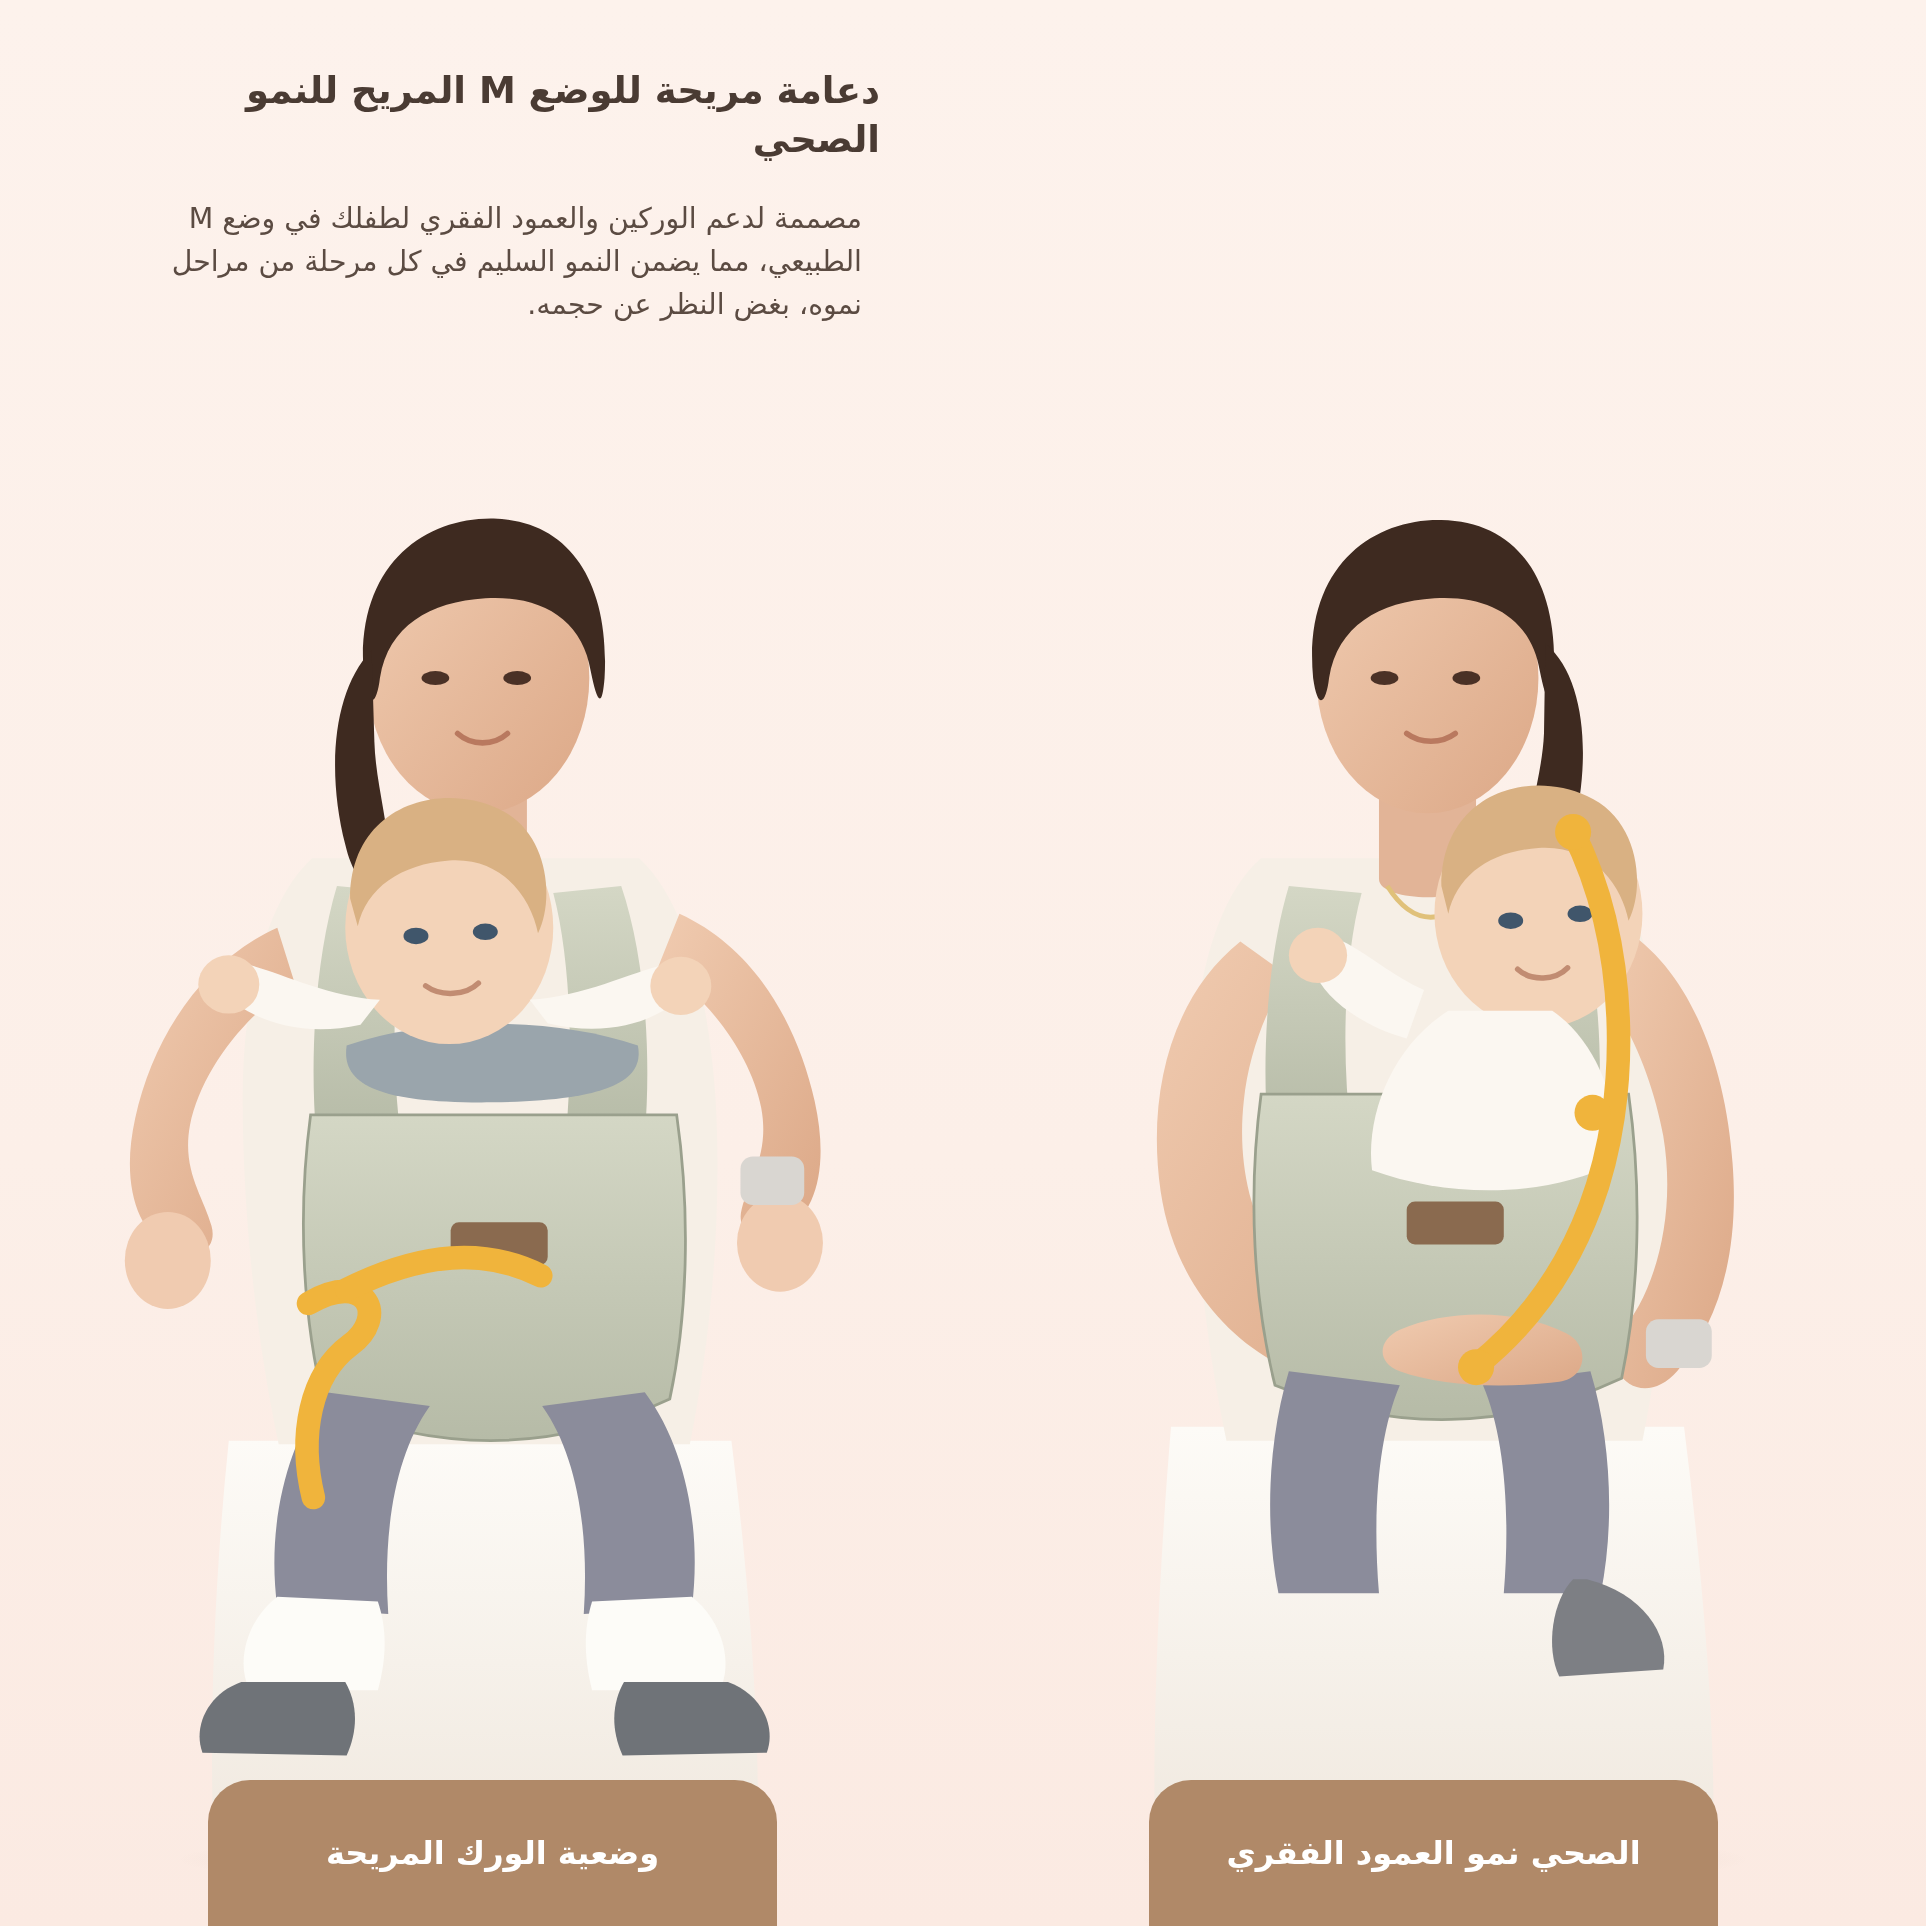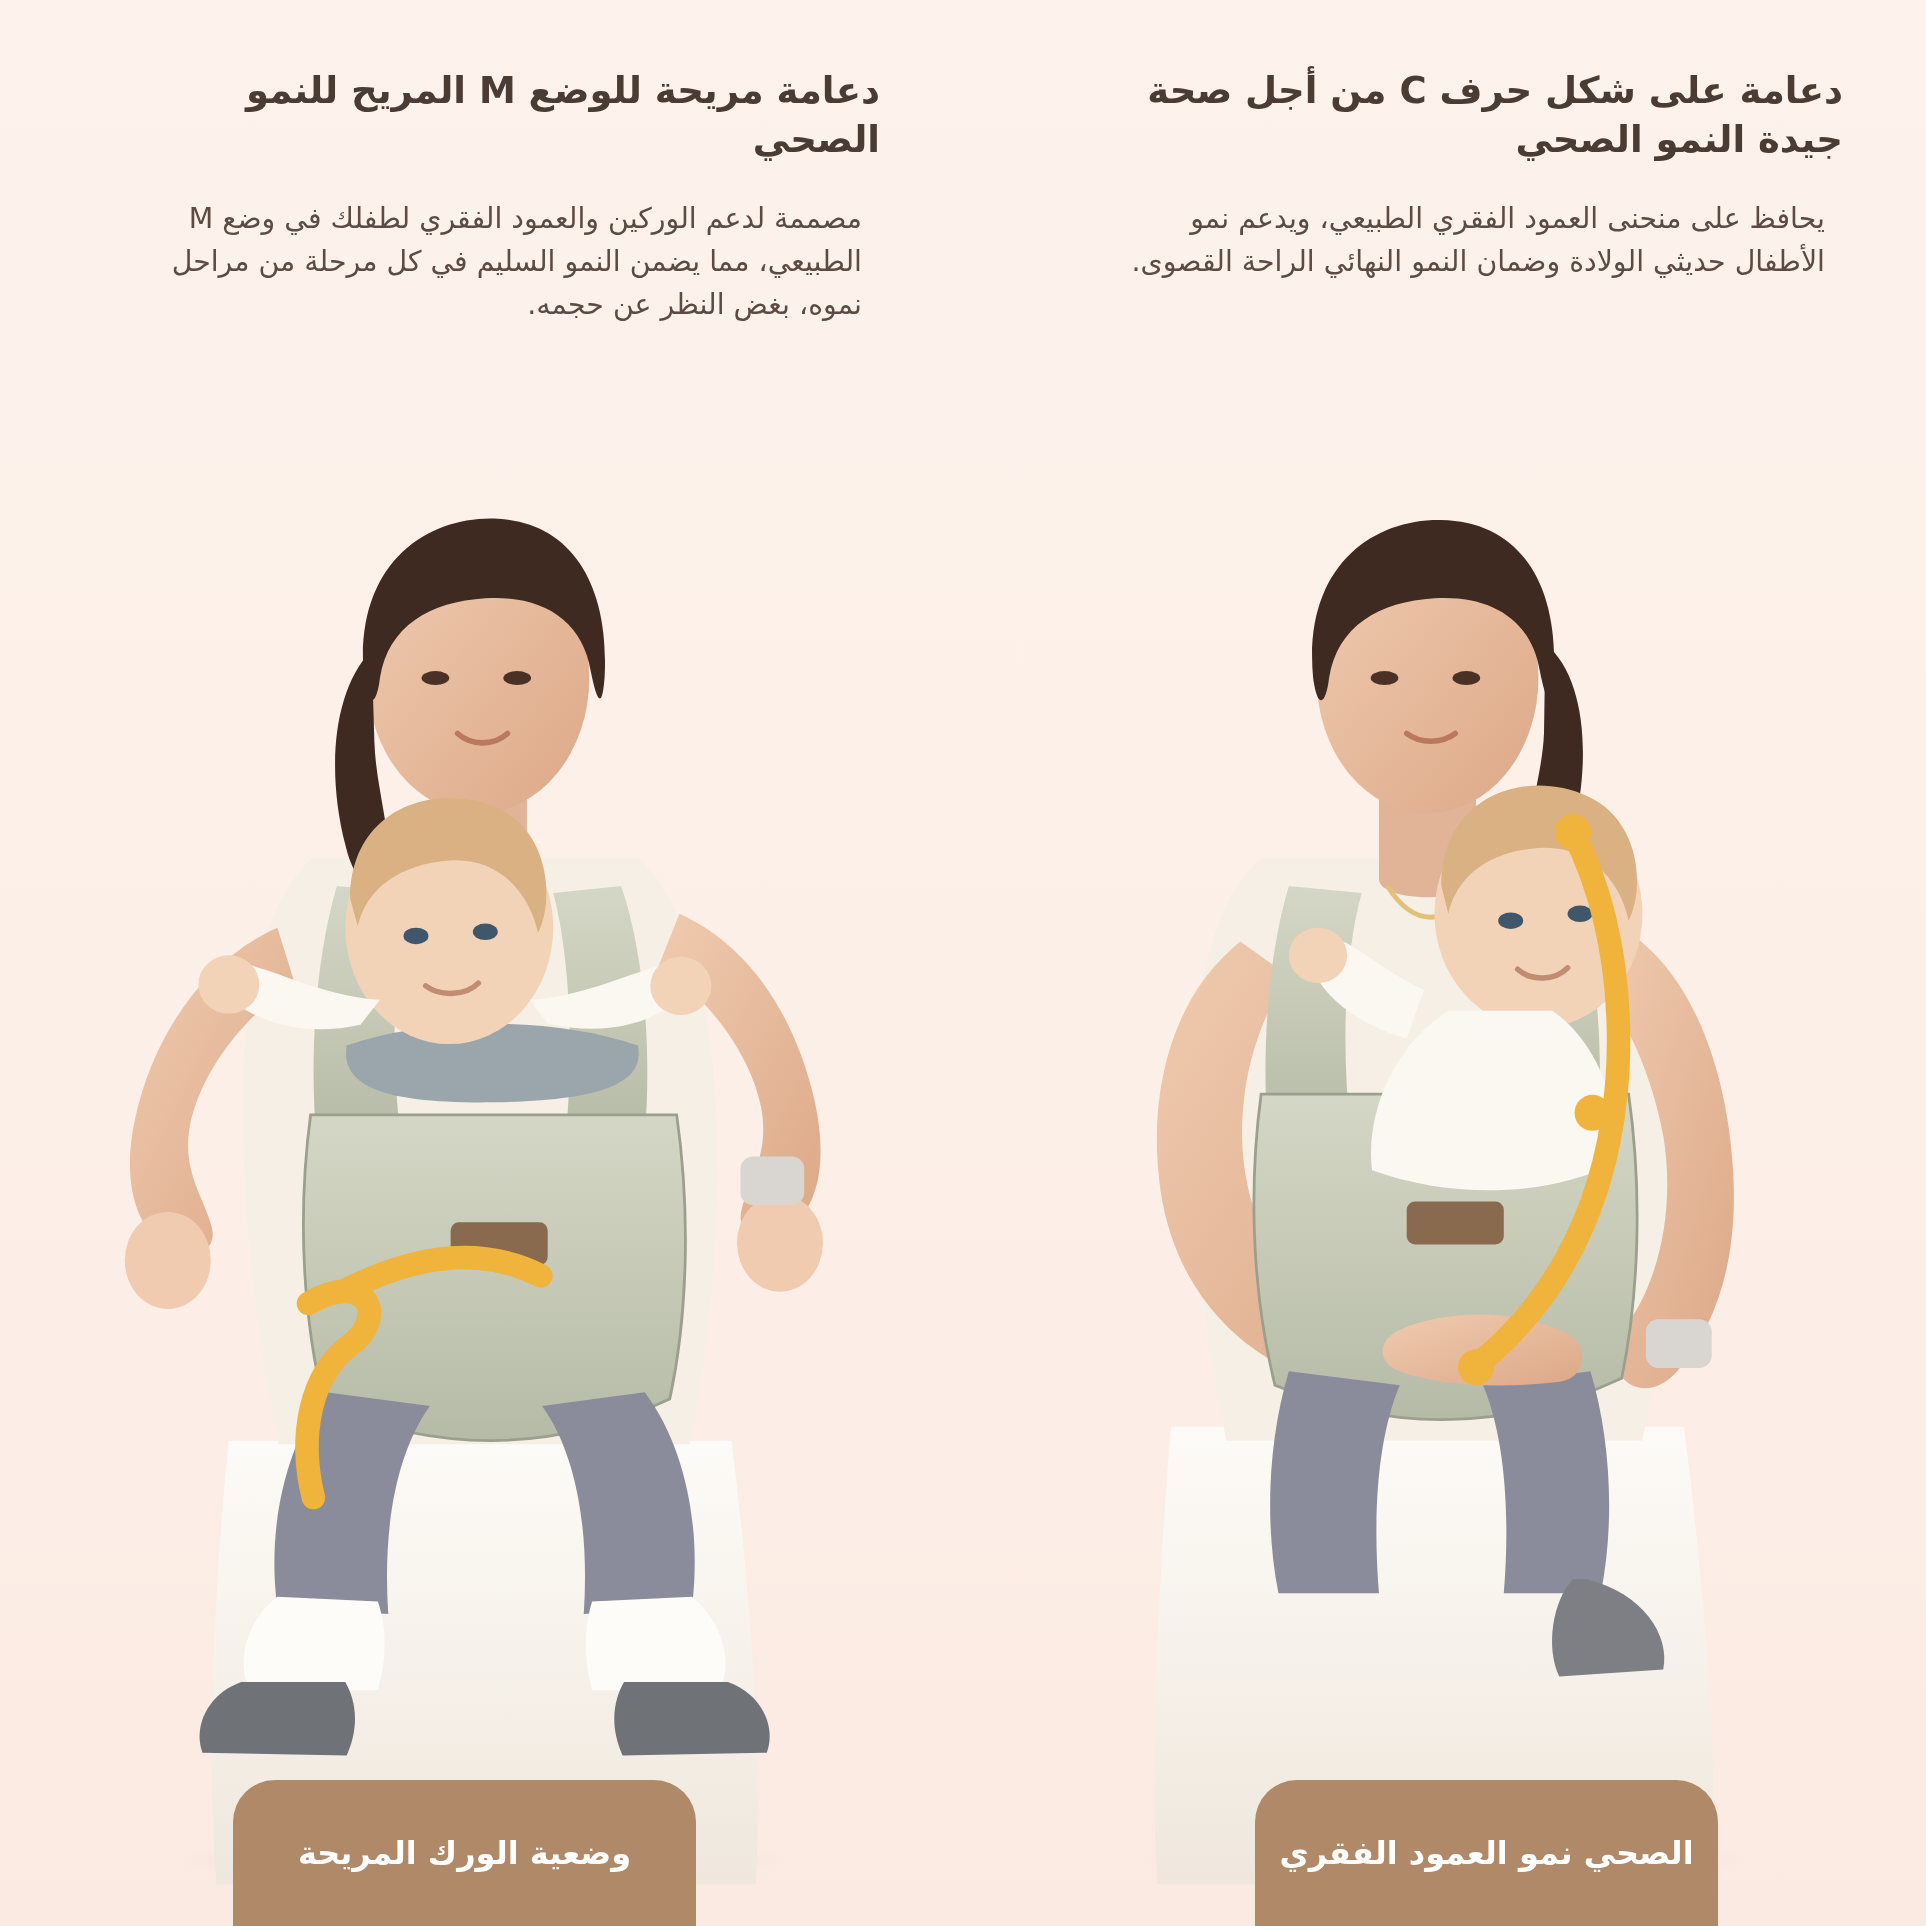--- a/index.html
+++ b/index.html
@@ -82,56 +82,51 @@
     width: 64%;
     height: 49px;
     background: radial-gradient(ellipse at center, rgba(120,90,70,0.14), rgba(120,90,70,0) 70%);
     border-radius: 50%;
   }
 
   
   .caption {
     position: absolute;
     bottom: 0;
-    width: 463px;
+    width: 569px;
     height: 146px;
     background: #b08968;
     border-top-left-radius: 42px;
     border-top-right-radius: 42px;
     display: flex;
     align-items: center;
     justify-content: center;
     color: #ffffff;
     font-size: 32px;
     font-weight: bold;
     font-family: "DejaVu Sans", sans-serif;
     direction: rtl;
-    margin-left: 25px;
   }
   .caption.right { right: 208px; }
   .caption.left  { left: 208px; }
 
   
   .overlay-svg {
     position: absolute;
     inset: 0;
     pointer-events: none;
   }
 </style>
 </head>
 <body>
 
 <div class="page">
 
   <div class="panel">
 
-    <div class="panel-text">
-      <h2 class="panel-title">دعامة على شكل حرف C من أجل صحة جيدة النمو الصحي</h2>
-      <p class="panel-body">يحافظ على منحنى العمود الفقري الطبيعي، ويدعم نمو الأطفال حديثي الولادة وضمان النمو النهائي الراحة القصوى.</p>
-    </div>
 
     <div class="photo">
       <div class="ground-shadow"></div>
 
       <svg class="figure" viewBox="0 0 1389 2100" preserveAspectRatio="xMidYMax meet">
         <defs>
           <linearGradient id="skinG1" x1="0" y1="0" x2="1" y2="1">
             <stop offset="0%" stop-color="#f0cbb0"></stop>
             <stop offset="100%" stop-color="#dca887"></stop>
           </linearGradient>

